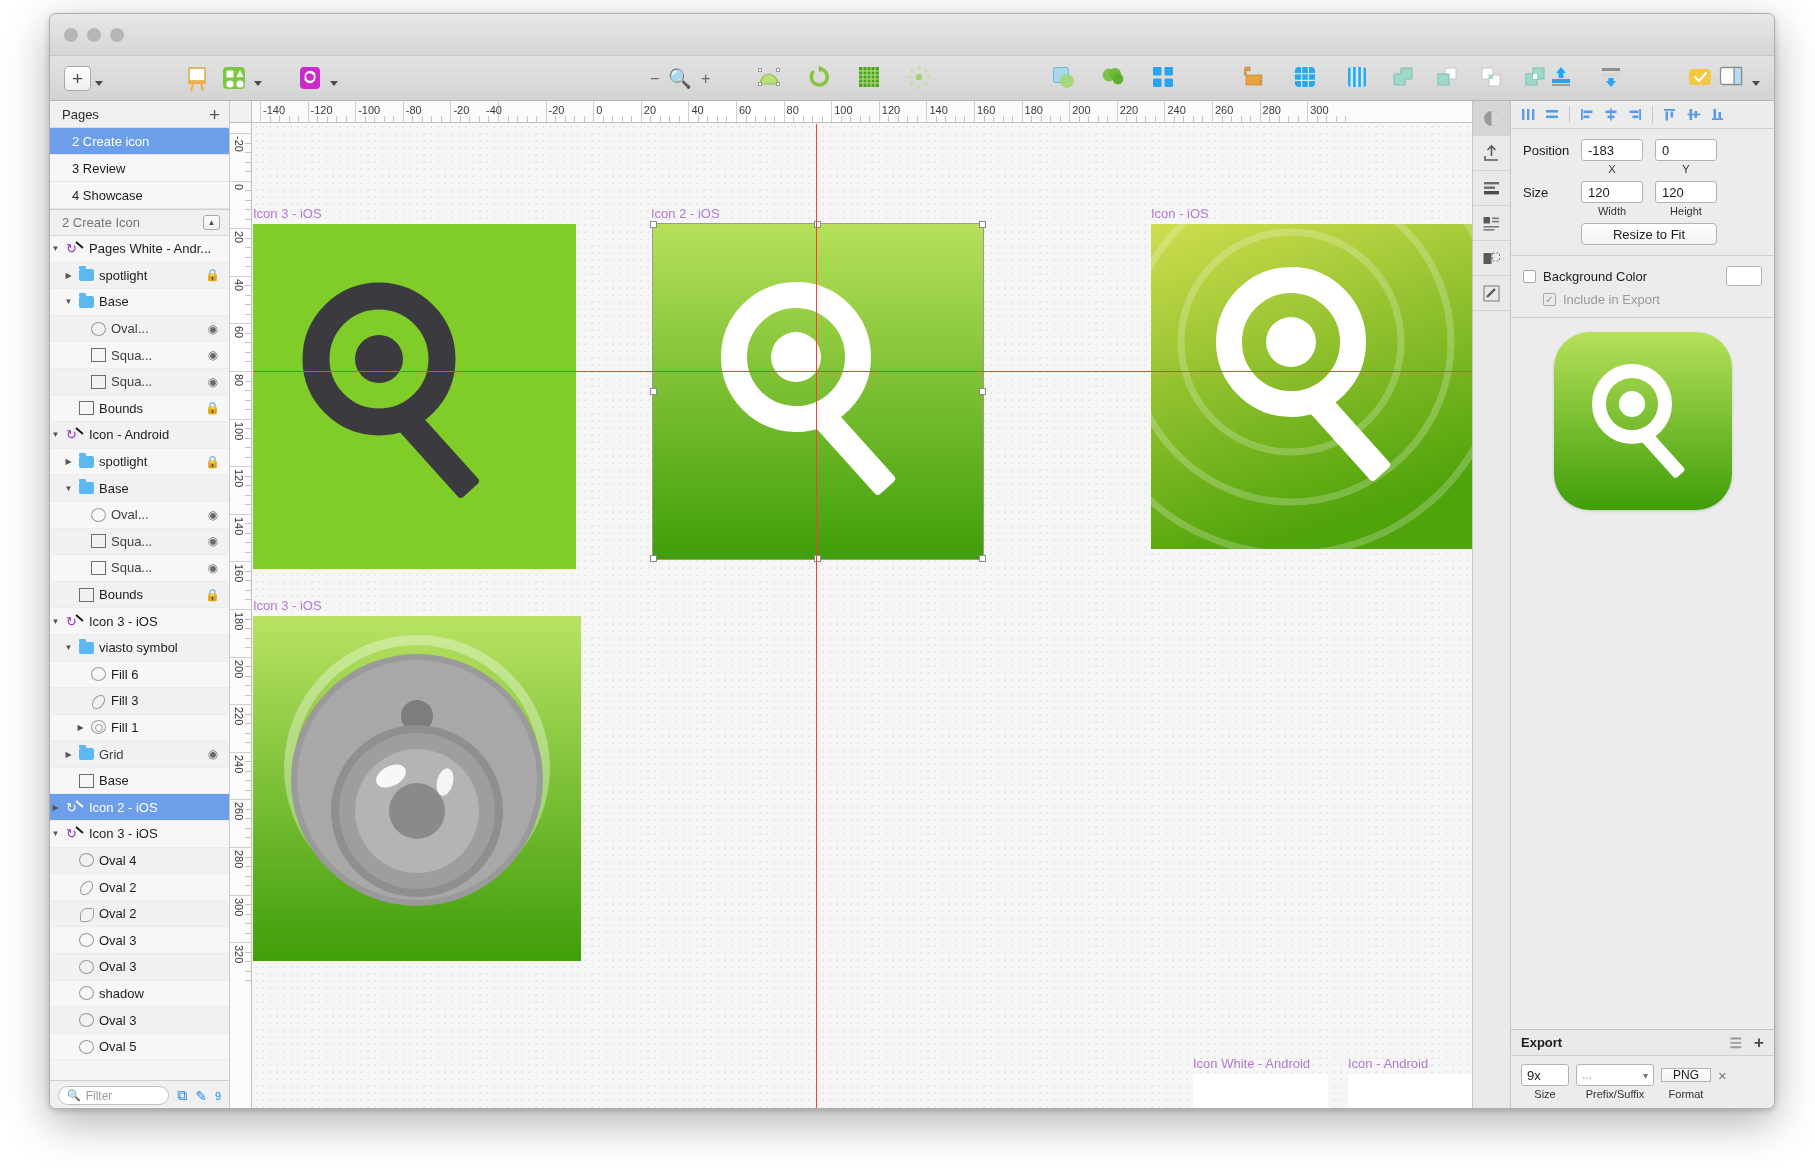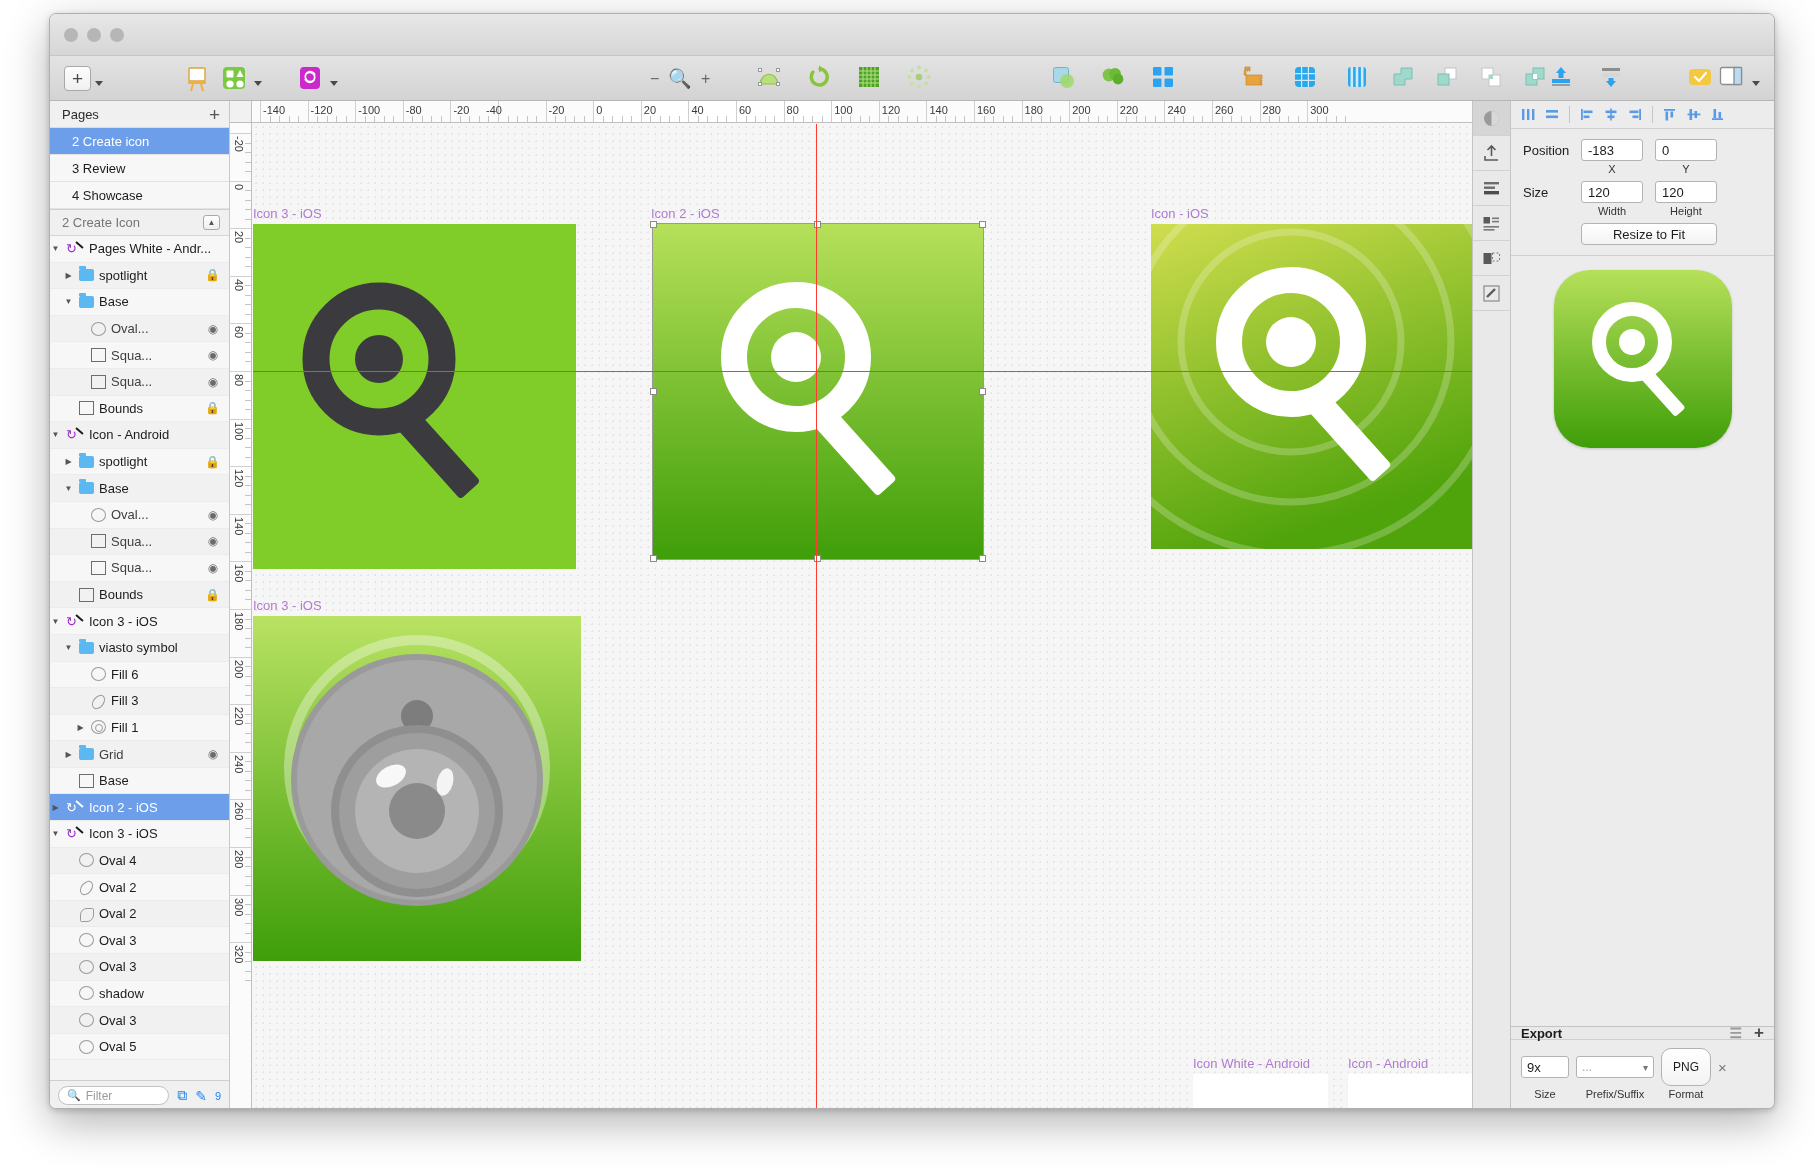--- a/index.html
+++ b/index.html
@@ -245,32 +245,32 @@
 
   #preview-wrap { padding: 14px 12px; }
   #preview {
     width: 178px; height: 178px; border-radius: 36px; margin: 0 auto;
     position: relative; overflow: hidden;
     box-shadow: 0 1px 3px rgba(0,0,0,.18);
   }
   #insp-spacer { flex: 1; }
 
   #export-head {
-    height: 14px; display: flex; align-items: center; justify-content: space-between;
+    height: 27px; display: flex; align-items: center; justify-content: space-between;
     padding: 0 10px; border-top: 1px solid #c4c4c4; border-bottom: 1px solid #cfcfcf;
     background: #e9e9e9; font-weight: bold; font-size: 13px; margin-top: 32px;
   }
   #export-body { padding: 8px 10px 10px; }
   .exp-row { display: flex; align-items: center; gap: 7px; }
   .exp-size { width: 48px; height: 22px; border:1px solid #b3b3b3; border-radius:3px;
     background:#fff; font-size:13px; padding-left:5px; display:flex;align-items:center; }
   .exp-pre { width: 78px; height: 22px; border:1px solid #b3b3b3; border-radius:3px;
     background:#fff; font-size:12px; padding:0 5px; display:flex;align-items:center;
     justify-content:space-between; color:#a8a8a8; }
-  .exp-fmt { width: 50px; height: 38px; border:1px solid #b3b3b3; border-radius:10px;
+  .exp-fmt { width: 50px; height: 14px; border:1px solid #b3b3b3; border-radius:0;
     background: linear-gradient(#fff,#f3f3f3); font-size:12px;
     display:flex;align-items:center;justify-content:center; }
   .exp-x { color: #777; font-size: 15px; }
   .exp-caps { display: flex; gap: 7px; margin-top: 2px; font-size: 11px; color: #333; }
   .exp-btn-row { display:flex; gap: 8px; margin-top: 10px;
     border-top: 1px solid #d4d4d4; padding-top: 10px; }
   #export-btn { flex: 1; height: 24px; border: 1px solid #b3b3b3; border-radius: 4px;
     background: linear-gradient(#fff,#f2f2f2);
     display:flex;align-items:center;justify-content:center;font-size:13px; }
   #share-btn { width: 42px; height: 24px; border: 1px solid #b3b3b3; border-radius: 4px;
@@ -1206,20 +1206,31 @@
           <span class="finput">120</span>
         </div>
         <div class="caps-row">
           <span class="fcap">Width</span>
           <span class="fgap"></span>
           <span class="fcap">Height</span>
         </div>
         <div class="wide-btn">Resize to Fit</div>
       </div>
 
+      <div class="insp-sect">
+        <div class="cbrow">
+          <span class="cbox"></span>
+          <span>Background Color</span>
+          <span class="swatch"></span>
+        </div>
+        <div class="cbrow" style="margin-left:20px;margin-bottom:0;">
+          <span class="cbox on">✓</span>
+          <span style="color:#9a9a9a;">Include in Export</span>
+        </div>
+      </div>
 
       <div id="preview-wrap">
         <div id="preview">
           <svg width="178" height="178" viewBox="0 0 178 178">
             <defs>
               <linearGradient id="gp" x1="0" y1="0" x2="0" y2="1">
                 <stop offset="0" stop-color="#b6e05a"></stop>
                 <stop offset="1" stop-color="#3f9e09"></stop>
               </linearGradient>
             </defs>

